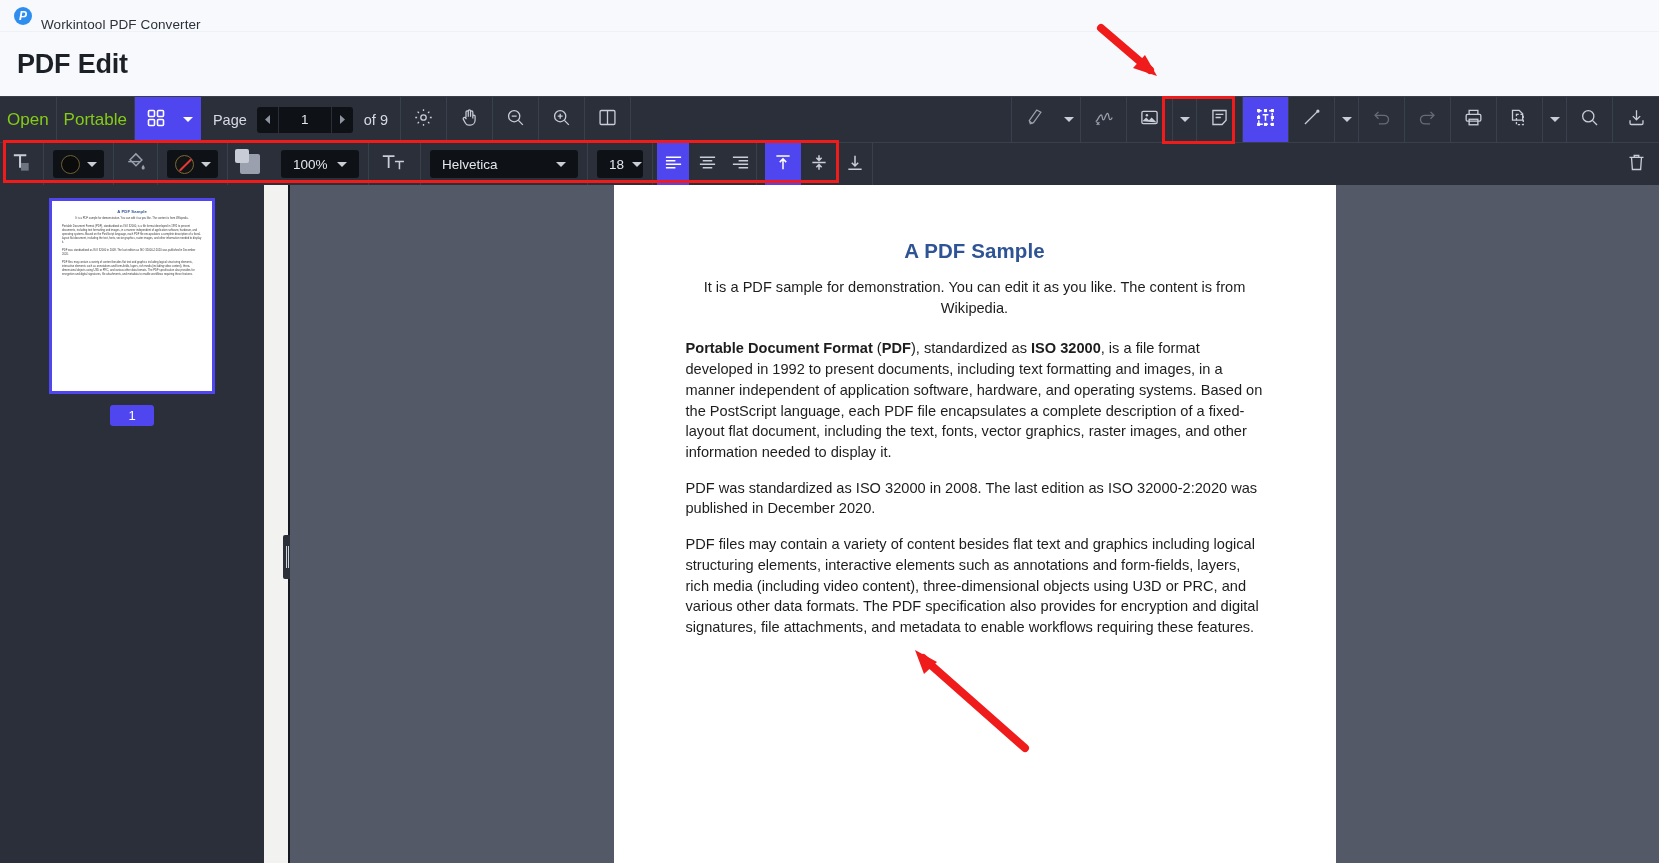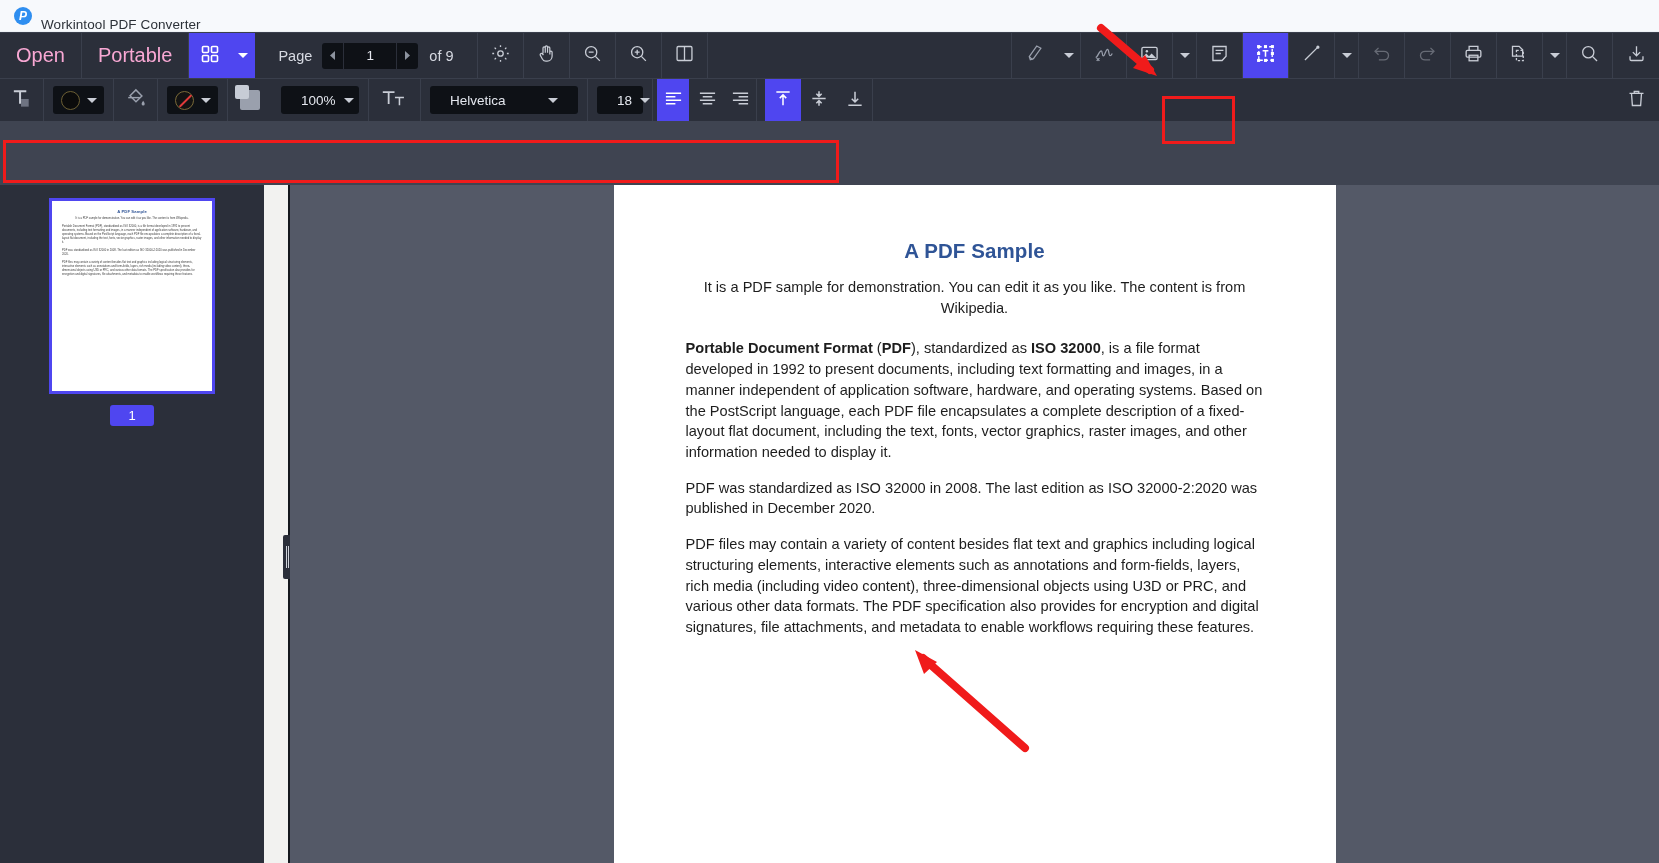--- a/index.html
+++ b/index.html
@@ -36,21 +36,21 @@
   
   .toolbar {
     height: 46px; background: #2b2f3a;
     display: flex; align-items: stretch;
     border-top: 1px solid #3a3f4c;
   }
   .tb-spacer { flex: 1 1 auto; }
 
   .tb-btn {
     display: flex; align-items: center; justify-content: center;
-    padding: 0 16px; color: #f9a8d4; font-size: 20px;
+    padding: 0 7px; color: #84cc16; font-size: 17px;
     border-right: 1px solid #3a3f4c; cursor: pointer; user-select: none;
   }
   .tb-icon {
     width: 46px; padding: 0; border-right: 1px solid #3a3f4c;
     display: flex; align-items: center; justify-content: center; cursor: pointer;
   }
   .tb-icon.active, .tb-btn.active { background: #4f46f0; }
   .tb-icon.disabled svg { opacity: .38; }
 
   .tb-caret {
@@ -58,21 +58,21 @@
     border-right: 1px solid #3a3f4c; cursor: pointer;
   }
   .tb-caret.on-accent { background: #4f46f0; border-right-color: #4f46f0; }
   .caret { width: 0; height: 0; border-left: 5px solid transparent;
            border-right: 5px solid transparent; border-top: 5px solid #c9cdd6; }
 
   .grid-btn { width: 42px; background: #4f46f0; border-right: none;
               display: flex; align-items: center; justify-content: center; cursor: pointer; }
 
   
-  .pagenav { display: flex; align-items: center; padding: 0 23px;
+  .pagenav { display: flex; align-items: center; padding: 0 12px;
              border-right: 1px solid #3a3f4c; gap: 0; }
   .pagenav .lbl { color: #d7dae2; font-size: 14.5px; margin-right: 10px; }
   .pn-box { display: flex; align-items: center; background: #0e1116;
             border-radius: 3px; height: 26px; overflow: hidden; }
   .pn-arrow { width: 22px; height: 26px; display: flex; align-items: center;
               justify-content: center; cursor: pointer; }
   .pn-arrow.l { border-right: 1px solid #2b2f3a; }
   .pn-arrow.r { border-left: 1px solid #2b2f3a; }
   .pn-input { width: 52px; text-align: center; color: #e4e7ee; font-size: 13.5px;
               background: transparent; border: none; outline: none;
@@ -95,21 +95,21 @@
   }
   .swatch { width: 19px; height: 19px; border-radius: 50%; border: 1px solid #6c5f34; background: #0b0b0b; }
   .swatch.none { border-color: #7a6a38; position: relative; background: #131313; }
   .swatch.none::after {
     content: ""; position: absolute; left: 1px; top: 8px; width: 17px; height: 2px;
     background: #e03a3a; transform: rotate(-45deg); border-radius: 1px;
   }
   .sel-box {
     display: flex; align-items: center; justify-content: space-between;
     background: #0e1116; border-radius: 3px; height: 28px;
-    color: #e4e7ee; font-size: 13.5px; padding: 0 20px; gap: 8px; cursor: pointer;
+    color: #e4e7ee; font-size: 13.5px; padding: 0 12px; gap: 8px; cursor: pointer;
   }
   .sel-box .val { white-space: nowrap; }
   .opacity-sq { width: 20px; height: 20px; background: #9aa0ad; border-radius: 2px;
                 position: relative; }
   .opacity-sq::before { content:""; position:absolute; left:-5px; top:-5px;
                         width:14px; height:14px; background:#c7ccd6; border-radius:2px; }
   .trash { width: 46px; margin-left: auto; display: flex; align-items: center;
            justify-content: center; cursor: pointer; }
 
   
@@ -170,20 +170,23 @@
 </head>
 <body>
 
 <div id="app">
 
   <div class="titlebar">
     <div class="brand-logo">P</div>
     <div class="brand-text">Workintool PDF Converter</div>
   </div>
 
+  <div class="pagehead">
+    <h1>PDF Edit</h1>
+  </div>
 
   <div class="toolbar">
 
     <div class="tb-btn">Open</div>
     <div class="tb-btn">Portable</div>
 
     <div class="grid-btn">
       <span>
         <svg width="20" height="20" viewBox="0 0 20 20" fill="none">
           <rect x="2.5" y="2.5" width="6" height="6" rx="1" stroke="#fff" stroke-width="1.6"></rect>

